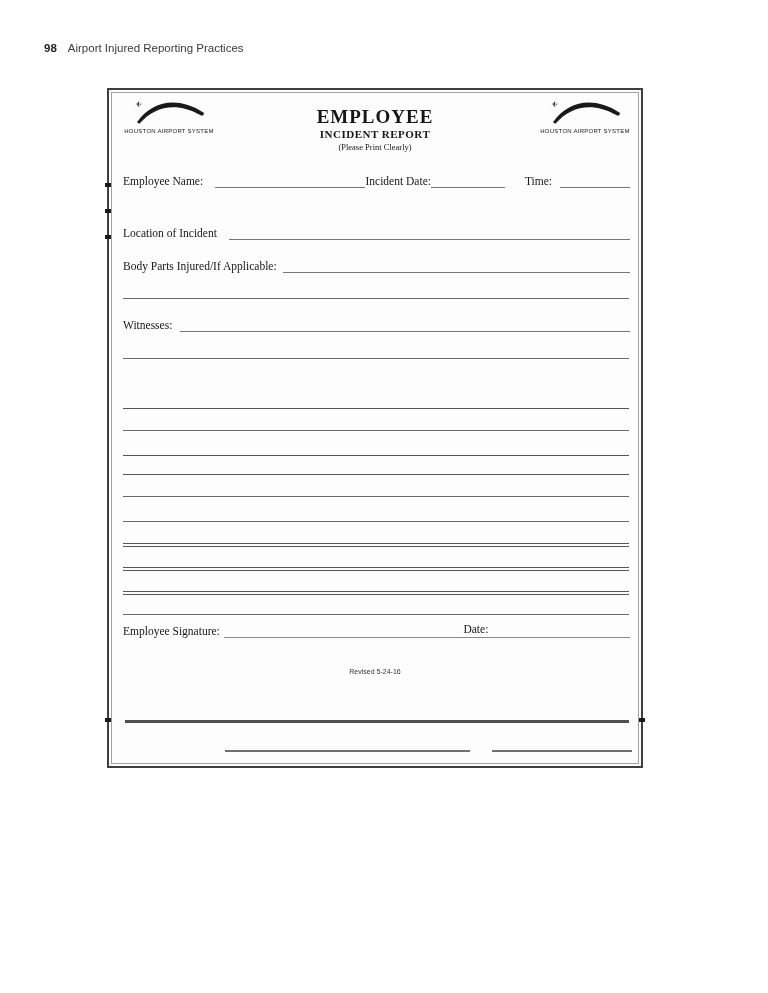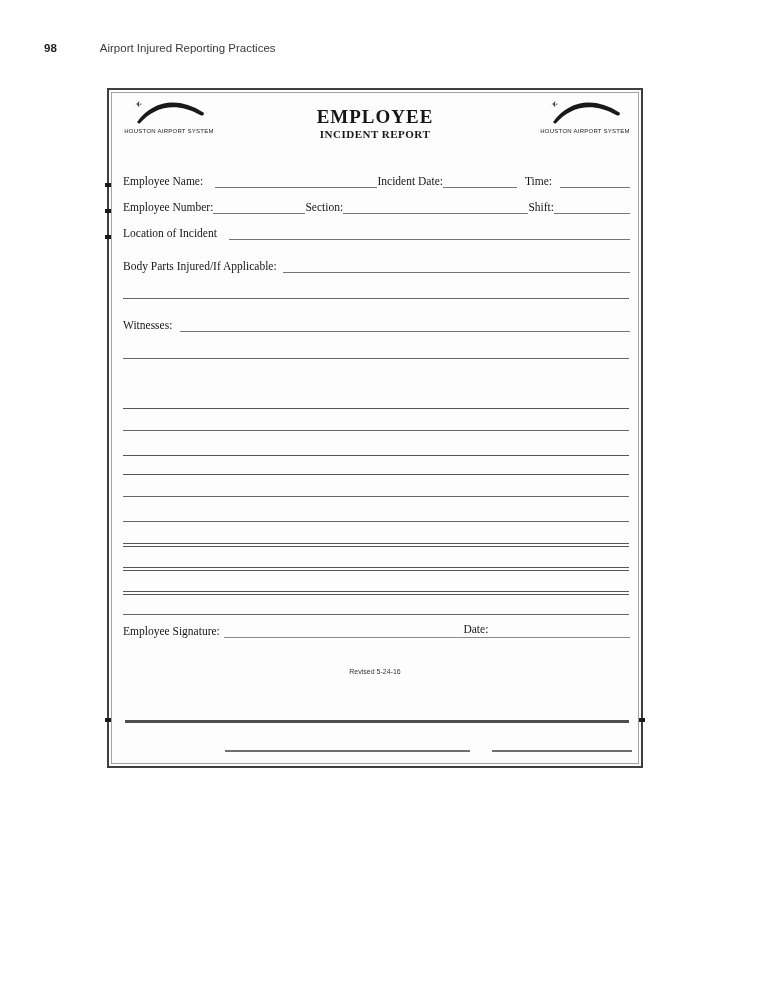--- a/index.html
+++ b/index.html
@@ -5,21 +5,21 @@
   * { margin:0; padding:0; box-sizing:border-box; }
   html,body { background:#ffffff; }
   .page {
     position:relative; width:768px; height:993px; background:#ffffff;
     font-family:"Liberation Serif", serif; color:#161616; overflow:hidden;
   }
   
   .page-header {
     position:absolute; left:44px; top:42px;
     font-family:"Liberation Sans", sans-serif; font-size:11.5px; color:#3a3a3a;
-    display:flex; align-items:center;gap:32px;
+    display:flex; align-items:center;
   }
   .page-num { font-weight:bold; color:#222; margin-right:11px; }
 
   
   .form-outer {
     position:absolute; left:107px; top:88px; width:536px; height:680px;
     border:2px solid #3f3f3f; background:#fefdfd;
   }
   .inner-frame { position:absolute; inset:2px; border:1px solid #a2a2a2; pointer-events:none; }
 
@@ -83,47 +83,40 @@
       <svg width="80" height="26" viewBox="0 0 100 32">
         <path d="M10 30 C 30 2, 62 -2, 93 18 C 95 20, 92 23, 89 21 C 60 5, 33 9, 13 32 Z" fill="#191919"></path>
         <text x="16" y="11" font-size="10" transform="translate(16,11) scale(-1,1) translate(-16,-11)" fill="#191919">✈</text>
       </svg>
       <div class="logo-text">HOUSTON AIRPORT SYSTEM</div>
     </div>
 
     <div class="title-block">
       <div class="title-1">EMPLOYEE</div>
       <div class="title-2">INCIDENT REPORT</div>
+      <div class="subtitle">(Please Print Clearly)</div>
     </div>
 
     <div class="logo logo-right">
       <svg width="80" height="26" viewBox="0 0 100 32">
         <path d="M10 30 C 30 2, 62 -2, 93 18 C 95 20, 92 23, 89 21 C 60 5, 33 9, 13 32 Z" fill="#191919"></path>
         <text x="16" y="11" font-size="10" transform="translate(16,11) scale(-1,1) translate(-16,-11)" fill="#191919">✈</text>
       </svg>
       <div class="logo-text">HOUSTON AIRPORT SYSTEM</div>
     </div>
 
     <div class="frow" style="top:81px">
       <span class="lbl">Employee Name:</span>
       <span class="fill grow" style="margin-left:12px"></span>
       <span class="lbl">Incident Date:</span>
       <span class="fill" style="width:74px"></span>
-      <span class="lbl" style="margin-left:8px">Time:</span>
+      <span class="lbl" style="margin-left:20px">Time:</span>
       <span class="fill" style="width:70px;margin-left:8px"></span>
     </div>
 
-    <div class="frow" style="top:107px">
-      <span class="lbl">Employee Number:</span>
-      <span class="fill" style="width:92px"></span>
-      <span class="lbl">Section:</span>
-      <span class="fill grow"></span>
-      <span class="lbl">Shift:</span>
-      <span class="fill" style="width:76px"></span>
-    </div>
 
     <div class="frow" style="top:133px">
       <span class="lbl">Location of Incident</span>
       <span class="fill grow" style="margin-left:12px"></span>
     </div>
 
     <div class="frow" style="top:166px">
       <span class="lbl">Body Parts Injured/If Applicable:</span>
       <span class="fill grow" style="margin-left:6px"></span>
     </div>

